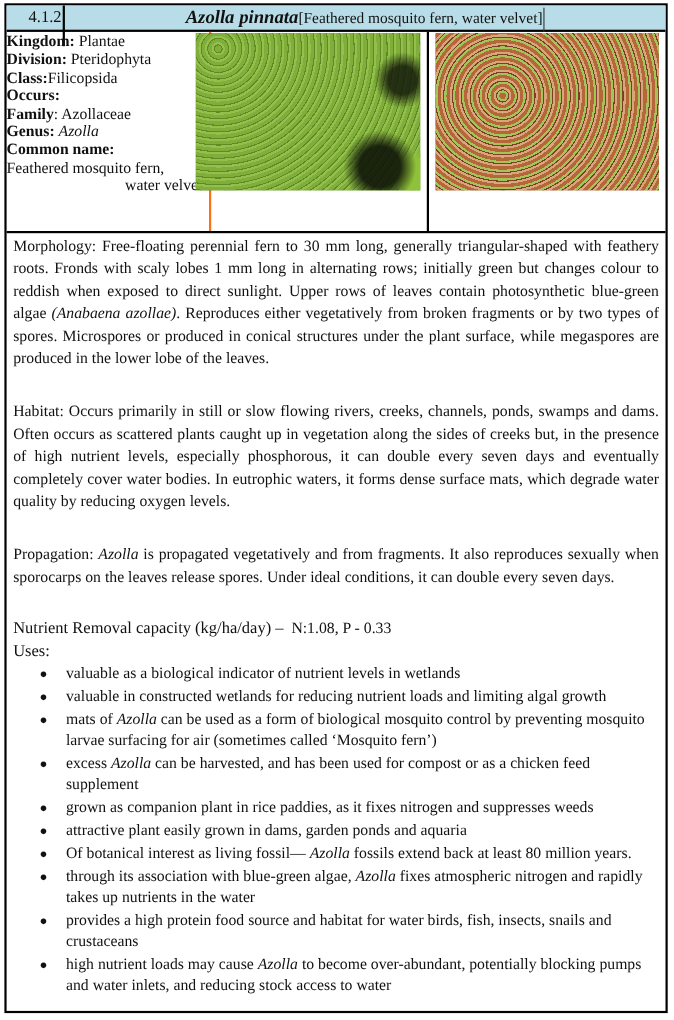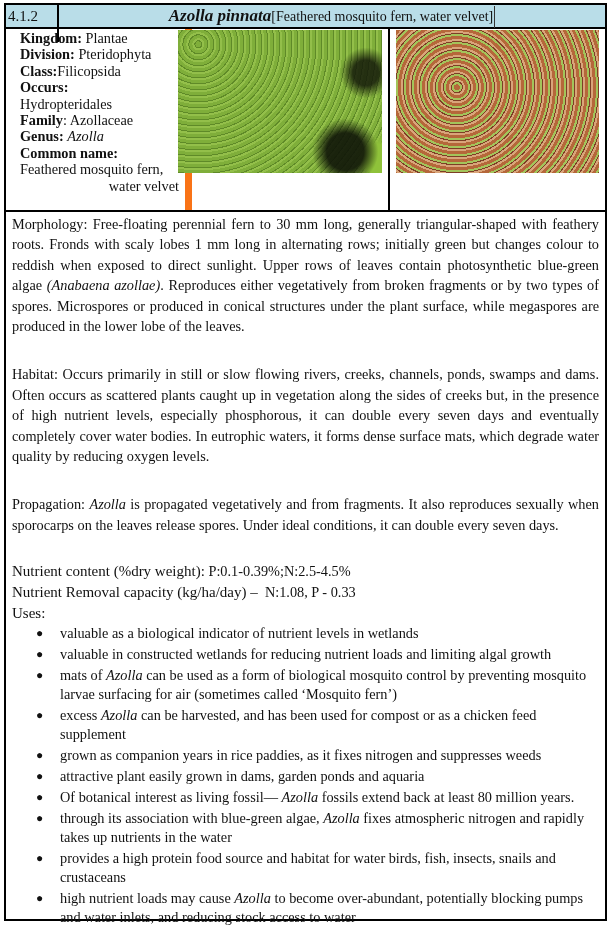--- a/index.html
+++ b/index.html
@@ -4,30 +4,30 @@
 <style>
   html, body { margin: 0; padding: 0; background: #ffffff; }
   body { width: 613px; height: 927px; position: relative; overflow: hidden;
          font-family: "Liberation Serif", serif; color: #111; }
   .sheet { position: absolute; left: 4px; top: 3px; width: 603px; height: 918px;
            border: 2px solid #000; box-sizing: border-box; }
   .hdr { position: absolute; left: 0; top: 0; right: 0; height: 24px;
          background: #b9dde8; border-bottom: 2px solid #000; box-sizing: border-box; }
   .hdr-num { position: absolute; left: 0; top: 0; width: 53px; height: 37px;
              border-right: 2px solid #000; box-sizing: border-box;
-             font-size: 15px; line-height: 22px; padding-left: 2px; }
+             font-size: 15px; line-height: 22px; padding-left: 20px; }
   .hdr-title { position: absolute; left: 53px; right: 0; top: 0; height: 16px;
                text-align: center; font-size: 15px; line-height: 22px; white-space: nowrap; }
   .hdr-title .sci { font-weight: bold; font-style: italic; font-size: 17px; }
   .hdr-title .common { display:inline-block; border-right: 1px solid #333; padding-right: 1px; font-size: 14px; }
 
   .row2 { position: absolute; left: 0; top: 24px; right: 0; height: 183px;
           border-bottom: 2px solid #000; box-sizing: border-box; }
   .taxon { position: absolute; left: 0; top: 0; width: 186px; height: 181px;
-           border-right: 7px solid #f97316; box-sizing: border-box; padding: 1px 0 0 14px;
+           border-right: 2px solid #f97316; box-sizing: border-box; padding: 1px 0 0 0;
            font-size: 14.3px; line-height: 16.4px; }
   .taxon b { font-weight: bold; }
   .taxon .right { text-align: right; padding-right: 6px; }
   .pic1cell { position: absolute; left: 162px; top: 0; width: 222px; height: 181px;
               border-right: 2px solid #000; box-sizing: border-box; }
   .pic2cell { position: absolute; left: 384px; top: 0; right: 0; height: 181px; }
   .photo { position: absolute; top: 1px; height: 143px; }
   .photo1 { left: 10px; width: 204px;
     background:
       radial-gradient(circle at 92% 30%, rgba(20,25,10,.85) 0 6%, transparent 12%),
@@ -63,21 +63,20 @@
       <span class="sci">Azolla pinnata</span><span class="common"> [Feathered mosquito fern, water velvet]</span>
     </div>
   </div>
 
   <div class="row2">
     <div class="taxon">
       <div><b>Kingdom:</b><span> Plantae</span></div>
       <div><b>Division:</b><span> Pteridophyta</span></div>
       <div><b>Class:</b><span>Filicopsida</span></div>
       <div><b>Occurs:</b></div>
-      <div>Hydropteridales</div>
       <div><b>Family</b><span>: Azollaceae</span></div>
       <div><b>Genus:</b> <i>Azolla</i></div>
       <div><b>Common name:</b></div>
       <div>Feathered mosquito fern,</div>
       <div class="right">water velvet</div>
     </div>
     <div class="pic1cell">
       <div class="photo photo1" title="Green Azolla pinnata mat on water surface"></div>
     </div>
     <div class="pic2cell">
@@ -88,29 +87,28 @@
   <div class="body">
     <p><span class="lbl">Morphology:</span><span> Free-floating perennial fern to 30 mm long, generally triangular-shaped with feathery roots. Fronds with scaly lobes 1 mm long in alternating rows; initially green but changes colour to reddish when exposed to direct sunlight. Upper rows of leaves contain photosynthetic blue-green algae </span><i>(Anabaena azollae)</i><span>. Reproduces either vegetatively from broken fragments or by two types of spores. Microspores or produced in conical structures under the plant surface, while megaspores are produced in the lower lobe of the leaves.</span></p>
     <div class="gap"></div>
     <div class="gap" style="height:8px"></div>
     <p><span class="lbl">Habitat:</span><span> Occurs primarily in still or slow flowing rivers, creeks, channels, ponds, swamps and dams. Often occurs as scattered plants caught up in vegetation along the sides of creeks but, in the presence of high nutrient levels, especially phosphorous, it can double every seven days and eventually completely cover water bodies. In eutrophic waters, it forms dense surface mats, which degrade water quality by reducing oxygen levels.</span></p>
     <div class="gap"></div>
     <div class="gap" style="height:8px"></div>
     <p><span class="lbl">Propagation:</span> <i>Azolla</i><span> is propagated vegetatively and from fragments. It also reproduces sexually when sporocarps on the leaves release spores. Under ideal conditions, it can double every seven days.</span></p>
     <div class="gap"></div>
     <div class="gap" style="height:6px"></div>
-    <div class="kv"><span class="lbl">Nutrient content (%dry weight):</span><span> P:0.1-0.39%;N:2.5-4.5%</span></div>
     <div class="kv"><span class="lbl">Nutrient Removal capacity (kg/ha/day) –</span><span style="white-space:pre">  N:1.08, P - 0.33</span></div>
     <div class="kv"><span class="lbl">Uses:</span></div>
     <ul class="uses">
       <li><span class="bullet">●</span><span>valuable as a biological indicator of nutrient levels in wetlands</span><i></i><span></span></li>
       <li><span class="bullet">●</span><span>valuable in constructed wetlands for reducing nutrient loads and limiting algal growth</span><i></i><span></span></li>
       <li><span class="bullet">●</span><span> mats of </span><i>Azolla</i><span> can be used as a form of biological mosquito control by preventing mosquito larvae surfacing for air (sometimes called ‘Mosquito fern’)</span></li>
       <li><span class="bullet">●</span><span> excess </span><i>Azolla</i><span> can be harvested, and has been used for compost or as a chicken feed supplement</span></li>
-      <li><span class="bullet">●</span><span> grown as companion years in rice paddies, as it fixes nitrogen and suppresses weeds</span><i></i><span></span></li>
+      <li><span class="bullet">●</span><span> grown as companion plant in rice paddies, as it fixes nitrogen and suppresses weeds</span><i></i><span></span></li>
       <li><span class="bullet">●</span><span> attractive plant easily grown in dams, garden ponds and aquaria</span><i></i><span></span></li>
       <li><span class="bullet">●</span><span>Of botanical interest as living fossil— </span><i>Azolla</i><span> fossils extend back at least 80 million years.</span></li>
       <li><span class="bullet">●</span><span>through its association with blue-green algae, </span><i>Azolla</i><span> fixes atmospheric nitrogen and rapidly takes up nutrients in the water</span></li>
       <li><span class="bullet">●</span><span>provides a high protein food source and habitat for water birds, fish, insects, snails and crustaceans</span><i></i><span></span></li>
       <li><span class="bullet">●</span><span>high nutrient loads may cause </span><i>Azolla</i><span> to become over-abundant, potentially blocking pumps and water inlets, and reducing stock access to water</span></li>
     </ul>
   </div>
 </div>
 
 </body></html>

